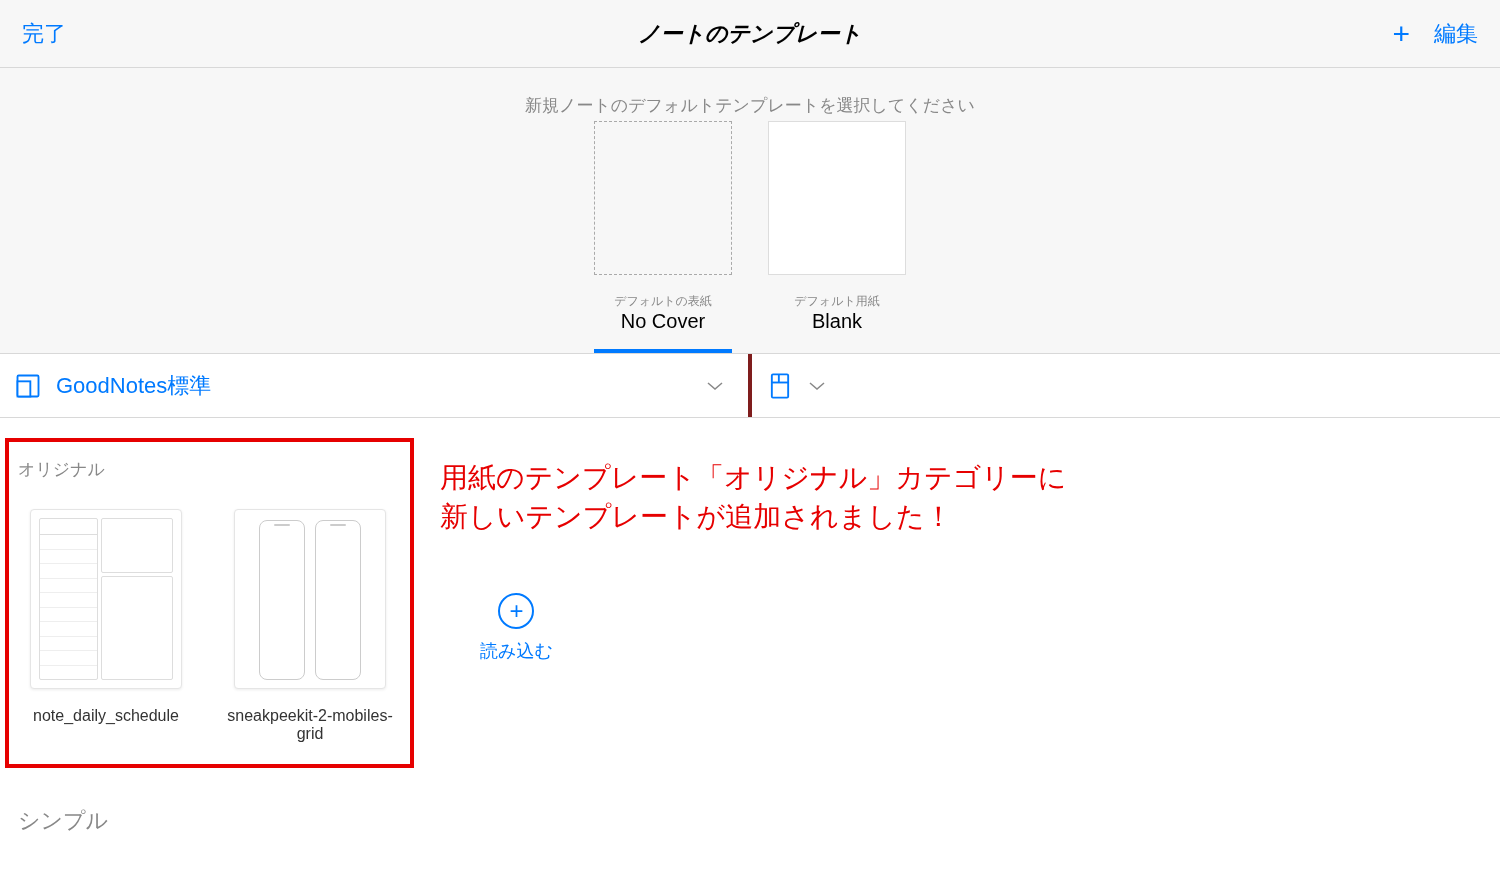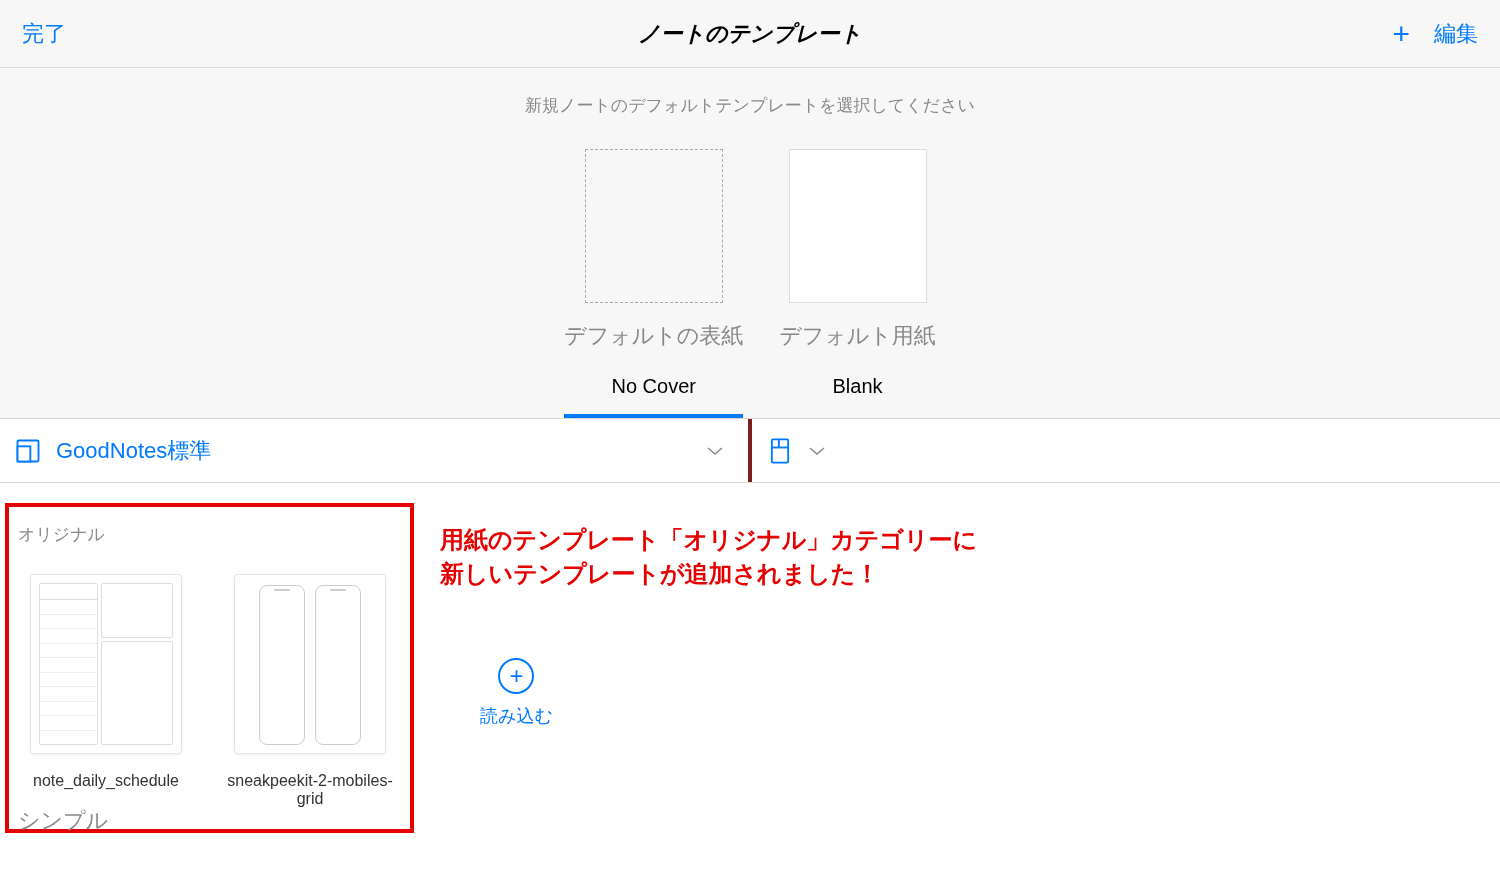--- a/index.html
+++ b/index.html
@@ -56,21 +56,21 @@
     }
     .default-section {
       background: #f7f7f7;
       padding: 26px 0 0 0;
       border-bottom: 1px solid #d8d8d8;
     }
     .default-instruction {
       text-align: center;
       color: #888;
       font-size: 17px;
-      margin-bottom: 32px;
+      margin-bottom: 4px;
     }
     .default-templates {
       display: flex;
       justify-content: center;
       gap: 36px;
     }
     .default-item {
       display: flex;
       flex-direction: column;
       align-items: center;
@@ -86,22 +86,22 @@
     .default-thumb.dashed {
       border: 1.5px dashed #aaa;
       background: transparent;
     }
     .default-thumb.solid {
       border: 1px solid #ddd;
       background: #fff;
     }
     .default-label {
       color: #888;
-      font-size: 22px;
-      margin-bottom: 24px;
+      font-size: 12px;
+      margin-bottom: 0;
     }
     .default-value {
       color: #000;
       font-size: 20px;
       margin-bottom: 16px;
     }
     .selector-row {
       display: flex;
       border-bottom: 1px solid #d8d8d8;
       height: 64px;
@@ -201,22 +201,22 @@
     }
     .import-label {
       color: #007aff;
       font-size: 18px;
     }
     .annotation {
       position: absolute;
       left: 440px;
       top: 40px;
       color: #e60000;
-      font-size: 24px;
-      font-weight: 700;
+      font-size: 28px;
+      font-weight: 400;
       line-height: 1.4;
     }
     .simple-label {
       position: absolute;
       left: 18px;
       bottom: 34px;
       color: #888;
       font-size: 22px;
     }
     

